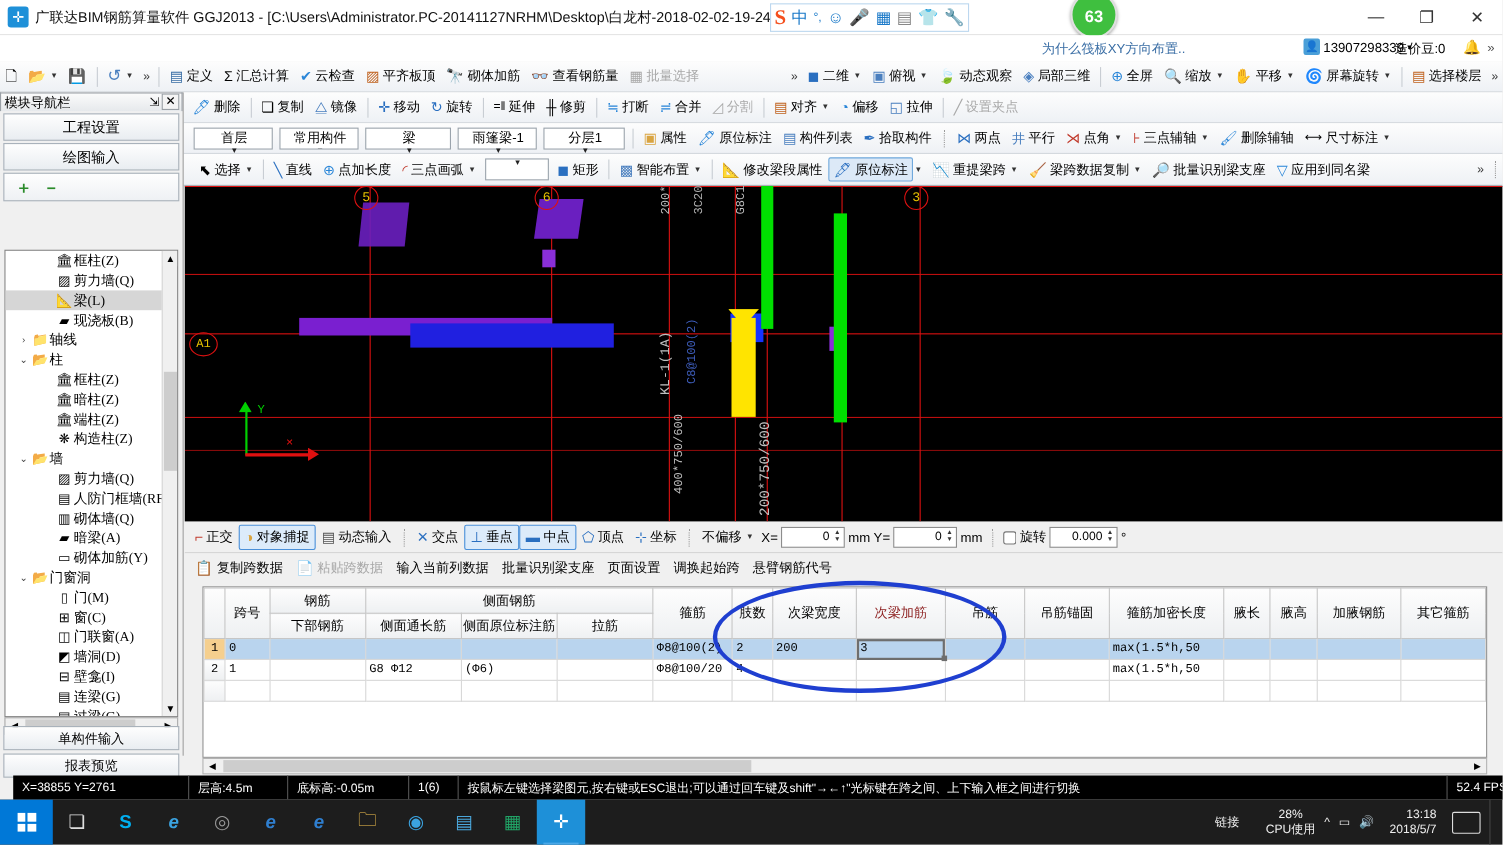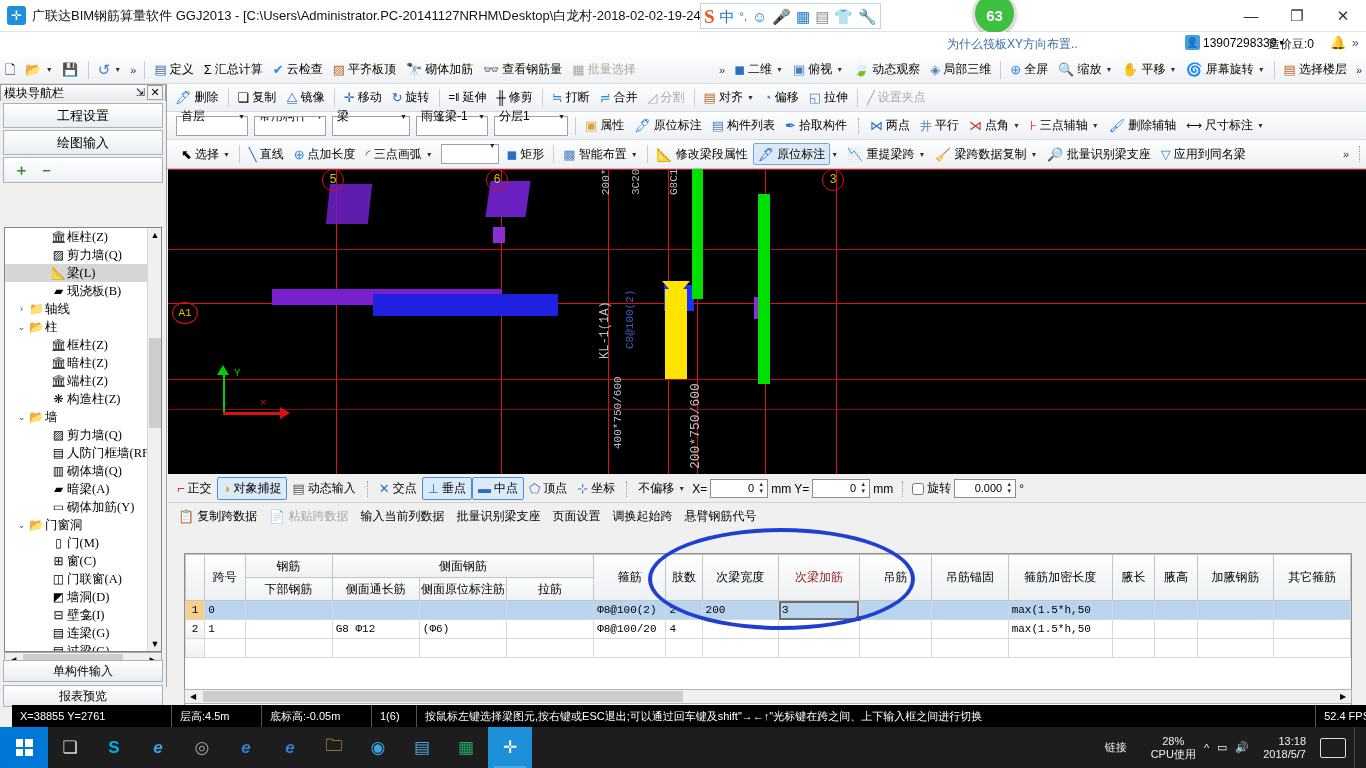--- a/index.html
+++ b/index.html
@@ -39,21 +39,21 @@
   .tbrow2 { top:84px; height:28px; }
   .tbrow3 { top:112px; height:28px; }
   .tbrow4 { top:140px; height:29px; border-bottom:1px solid #b9c0c8; }
   .ti { display:flex; align-items:center; gap:3px; padding:0 5px; height:22px; font-size:12px; white-space:nowrap; cursor:default; }
   .ti.dis { color:#a8a8a8; }
   .ti.sel { background:#dce9f7; border:1px solid #6fa8dc; border-radius:2px; padding:0 4px; }
   .gi { font-size:13px; line-height:1; display:inline-block; }
   .sep { width:1px; height:18px; background:#c8cdd3; margin:0 4px; }
   .caret { font-size:7px; color:#333; margin-left:1px; }
   .chev { font-size:11px; color:#333; padding:0 4px; }
-  .combo { height:19px; border:1px solid #9aa3ac; background:#fff; display:flex; align-items:center; justify-content:space-between; padding:0 2px 18px 4px; font-size:12px; margin:0 3px; }
+  .combo { height:19px; border:1px solid #9aa3ac; background:#fff; display:flex; align-items:center; justify-content:space-between; padding:0 2px 18px 4px; font-size:12px; margin:0 3px;flex-direction:column; }
   .combo .cb-ar { font-size:7px; color:#222; }
 
   
   .lpanel { position:absolute; left:0; top:84px; width:167px; height:603px; background:#f0f0f0; border-right:1px solid #a0a0a0; }
   .lp-head { height:17px; background:linear-gradient(#fbfbfb,#e6e9ec); border:1px solid #9aa0a6; border-bottom:none; display:flex; align-items:center; padding-left:3px; font-size:12px; position:relative; }
   .lp-head .pin { position:absolute; right:20px; top:1px; font-size:11px; }
   .lp-head .x { position:absolute; right:2px; top:0px; width:16px; height:15px; border:1px solid #9aa0a6; background:#f4f4f4; text-align:center; line-height:13px; font-size:11px; }
   .lp-btn { height:25px; margin:2px 3px; background:linear-gradient(#fefefe,#e9edf1); border:1px solid #a9b2bb; display:flex; align-items:center; justify-content:center; font-size:13px; }
   .lp-tools { height:26px; margin:2px 3px 0; background:linear-gradient(#fefefe,#eef1f4); border:1px solid #a9b2bb; display:flex; align-items:center; gap:10px; padding-left:10px; font-size:15px; color:#2a8b2a; font-weight:bold; }
   .tree { position:absolute; left:4px; top:143px; width:158px; height:425px; background:#fff; border:1px solid #848484; overflow:hidden; }
@@ -83,21 +83,21 @@
   .dots { width:1px; height:16px; border-left:1px dotted #9a9a9a; margin:0 6px; }
   .numbox { width:58px; height:19px; border:1px solid #8d8d8d; background:#fff; position:relative; }
   .numbox .v { position:absolute; right:13px; top:2px; font-size:11px; }
   .numbox .spin { position:absolute; right:1px; top:1px; width:10px; height:15px; font-size:6px; line-height:7px; text-align:center; color:#333; }
   .numbox.wide { width:62px; }
 
   
   .sstoolbar { position:absolute; left:168px; top:503px; width:1198px; height:26px; background:#f0f0f0; display:flex; align-items:center; gap:12px; padding-left:10px; font-size:12px; }
   .sstoolbar .it { display:flex; align-items:center; gap:3px; white-space:nowrap; }
   .sstoolbar .it.dis { color:#a6a6a6; }
-  .grid { position:absolute; left:184px; top:553px; width:1168px; height:156px; background:#fff; border:1px solid #8f8f8f; overflow:hidden; }
+  .grid { position:absolute; left:184px; top:533px; width:1168px; height:156px; background:#fff; border:1px solid #8f8f8f; overflow:hidden; }
   table.g { border-collapse:collapse; table-layout:fixed; width:100%; font-size:11.5px; }
   table.g th { background:linear-gradient(#fdfdfd,#eef0f2); border:1px solid #c6c6c6; font-weight:normal; font-size:12px; height:23px; font-family:"Liberation Serif",serif; }
   table.g td { border:1px solid #d8d8d8; height:19px; padding:0 3px; font-family:"Liberation Mono", monospace; font-size:11px; }
   tr.r1 td { background:#b9d4ee; }
   td.rowhdr { background:linear-gradient(#fdfdfd,#eef0f2); border:1px solid #c6c6c6; text-align:center; font-family:"Liberation Sans",sans-serif; }
   tr.r1 td.rowhdr { background:#f5cf8e; }
   th.hl { background:linear-gradient(#fbe2b5,#f3c97c); color:#8a1a1a; }
   td.active { background:#b9d4ee; outline:2px solid #6e6e6e; outline-offset:-2px; position:relative; }
   td.active::after { content:""; position:absolute; right:-2px; bottom:-2px; width:5px; height:5px; background:#6e6e6e; }
   .gscroll { position:absolute; left:184px; top:689px; width:1168px; height:15px; background:#f0f0f0; border:1px solid #b3b3b3; }

